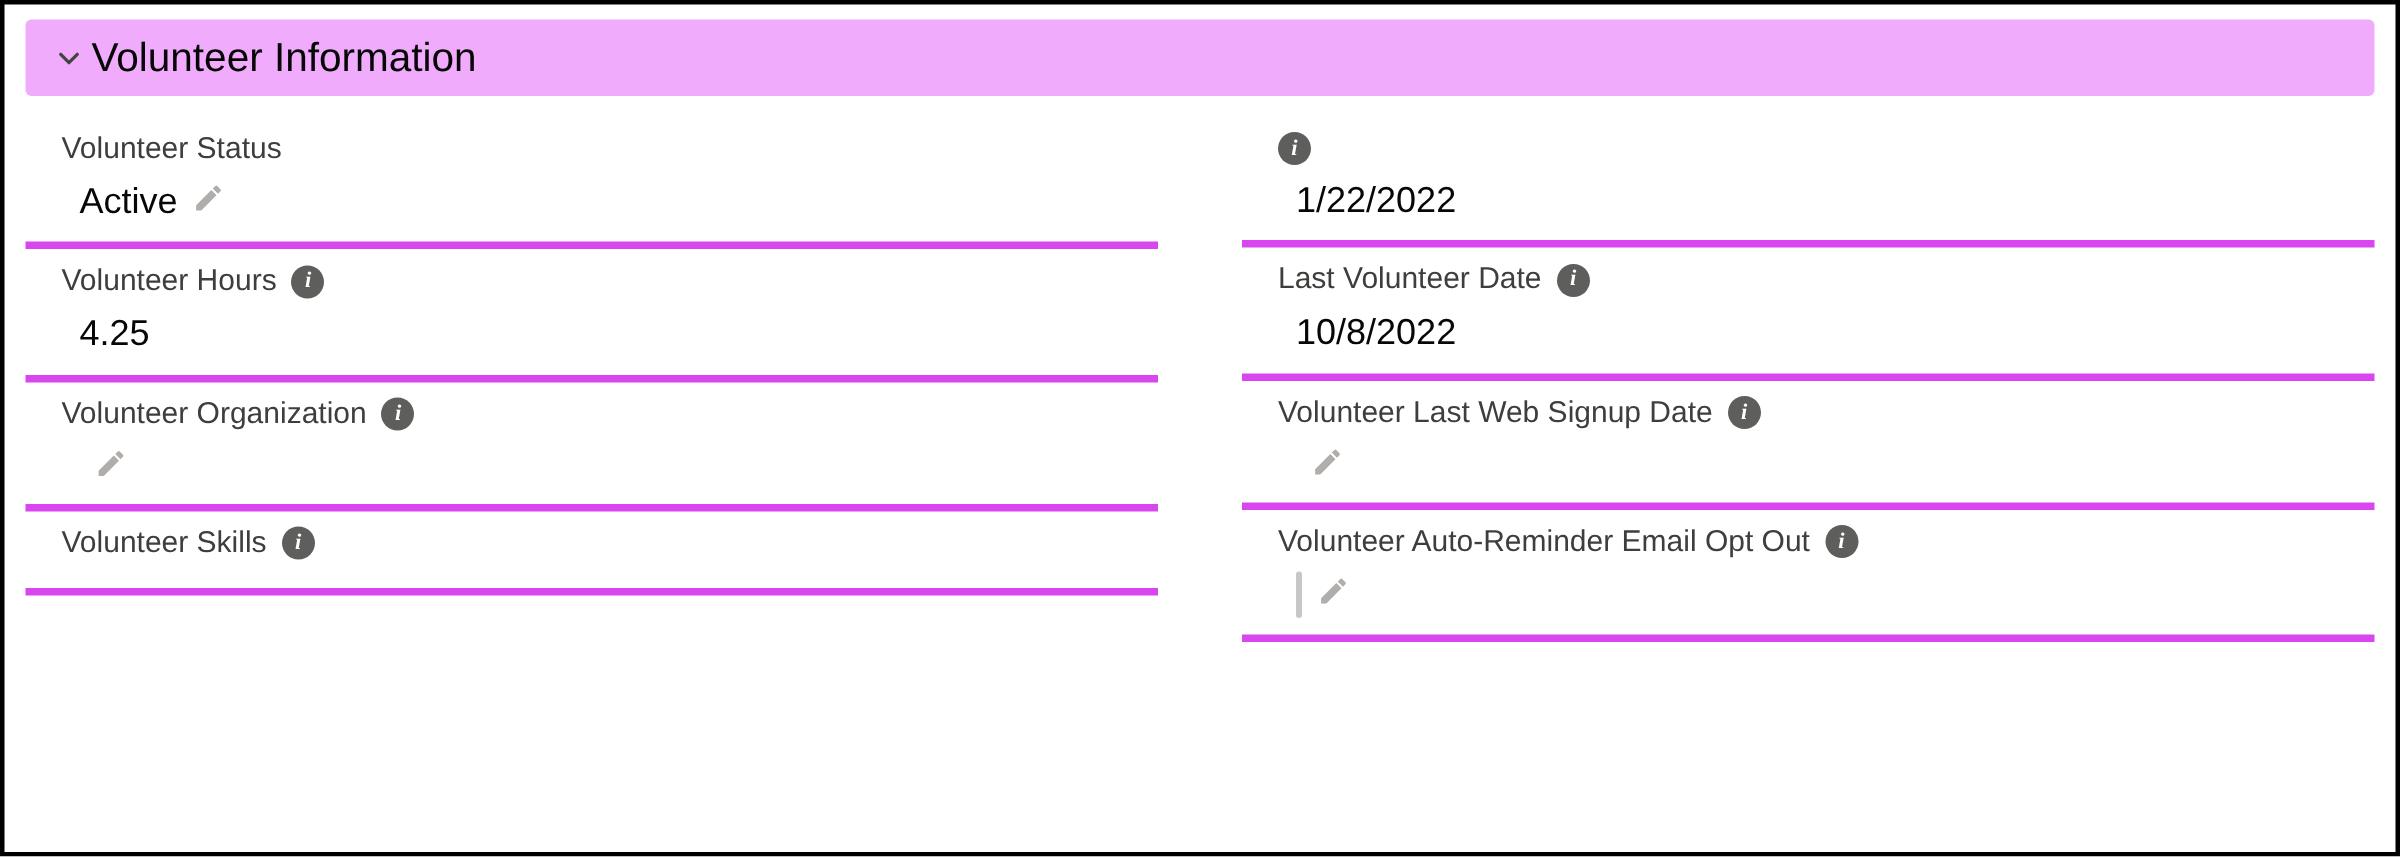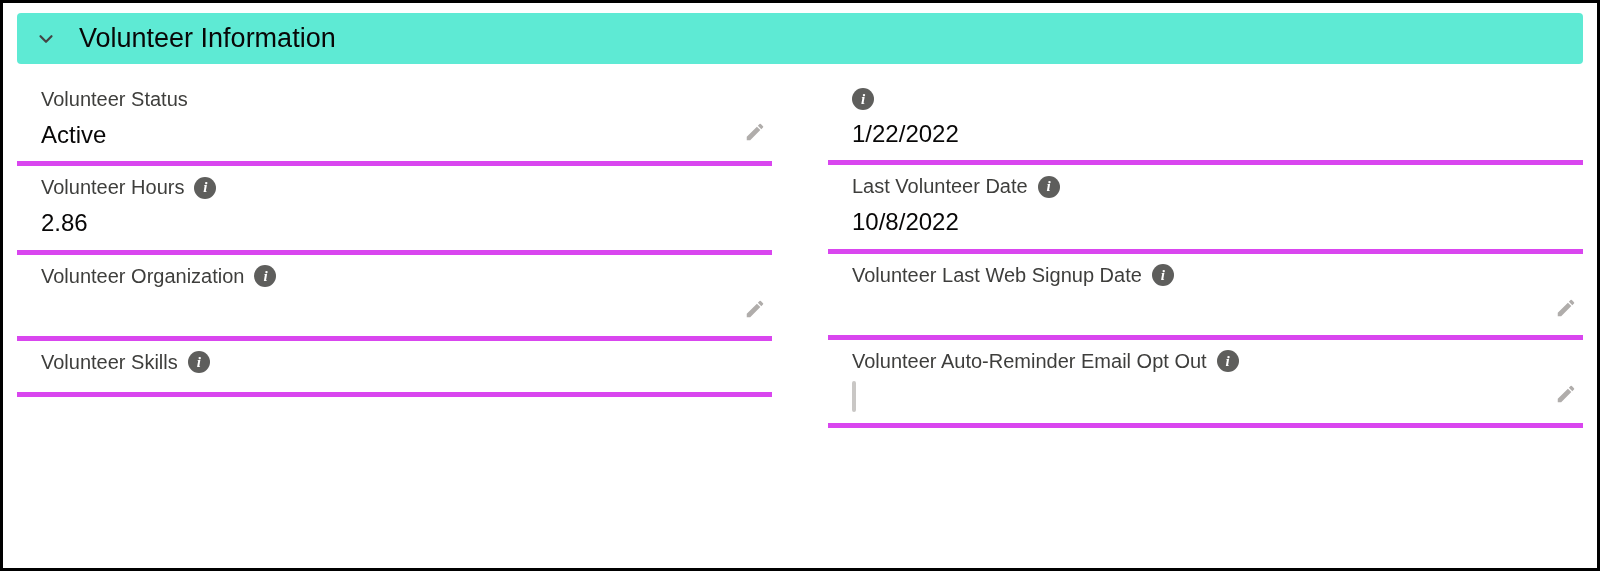--- a/index.html
+++ b/index.html
@@ -12,25 +12,25 @@
   }
   .page {
     width: 1600px;
     height: 571px;
     border: 3px solid #000;
     padding: 0;
     overflow: hidden;
   }
   .section-header {
     margin: 10px 14px 0 14px;
-    background: #5eead4;
+    background: #f0abfc;
     border-radius: 4px;
     display: flex;
     align-items: center;
-    gap: 22px;
+    gap: 4px;
     padding: 10px 18px;
   }
   .section-header .chevron {
     width: 22px;
     height: 22px;
     display: inline-flex;
     align-items: center;
     justify-content: center;
     color: #444;
   }
@@ -74,23 +74,23 @@
     justify-content: center;
     font-size: 15px;
     font-weight: 700;
     font-family: Georgia, serif;
     font-style: italic;
     line-height: 1;
   }
   .field-value-row {
     display: flex;
     align-items: flex-start;
-    justify-content: space-between;
+    justify-content: flex-start;
     min-height: 30px;
-    margin: 0 0 0 24px;
+    margin: 0 0 0 36px;
   }
   .field-value {
     font-size: 24px;
     color: #080707;
     line-height: 1.35;
     padding-right: 10px;
     word-break: break-word;
   }
   .pencil {
     width: 22px;
@@ -140,21 +140,21 @@
           </span>
         </div>
       </div>
 
       <div class="field">
         <div class="field-label-row">
           <span class="field-label">Volunteer Hours</span>
           <span class="info-badge">i</span>
         </div>
         <div class="field-value-row">
-          <span class="field-value">2.86</span>
+          <span class="field-value">4.25</span>
         </div>
       </div>
 
       <div class="field">
         <div class="field-label-row">
           <span class="field-label">Volunteer Organization</span>
           <span class="info-badge">i</span>
         </div>
         <div class="field-value-row">
           <span class="field-value"></span>

